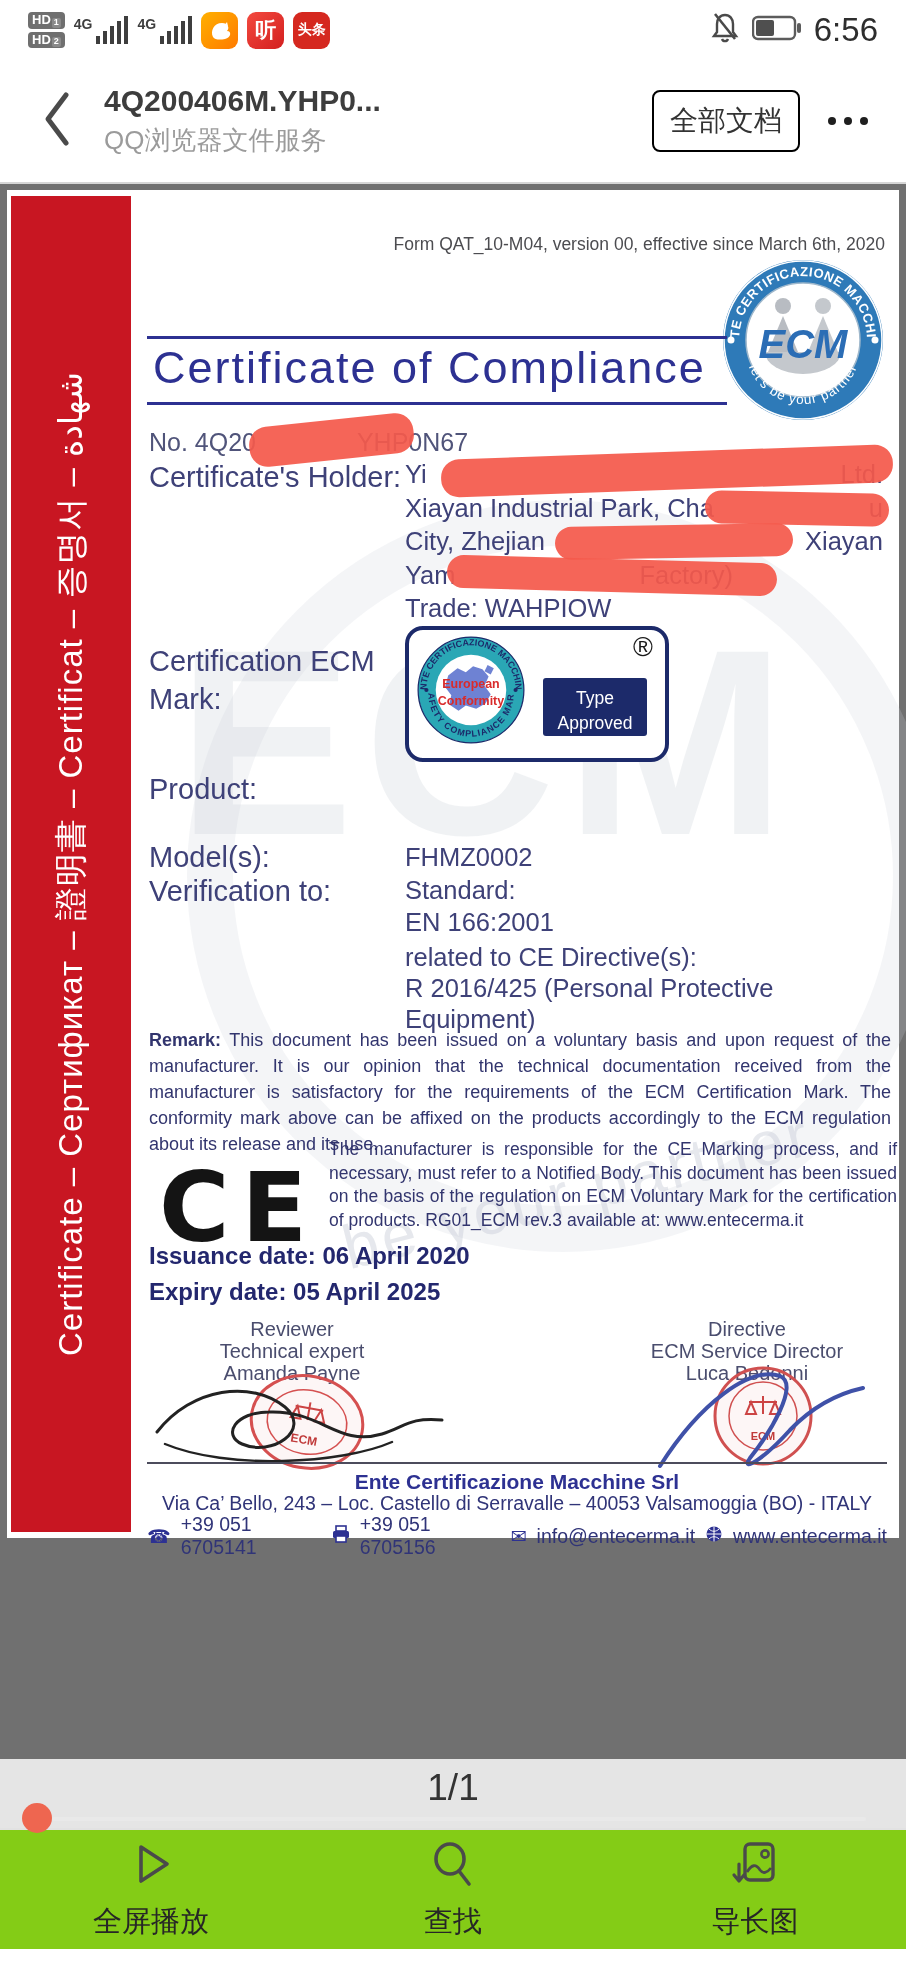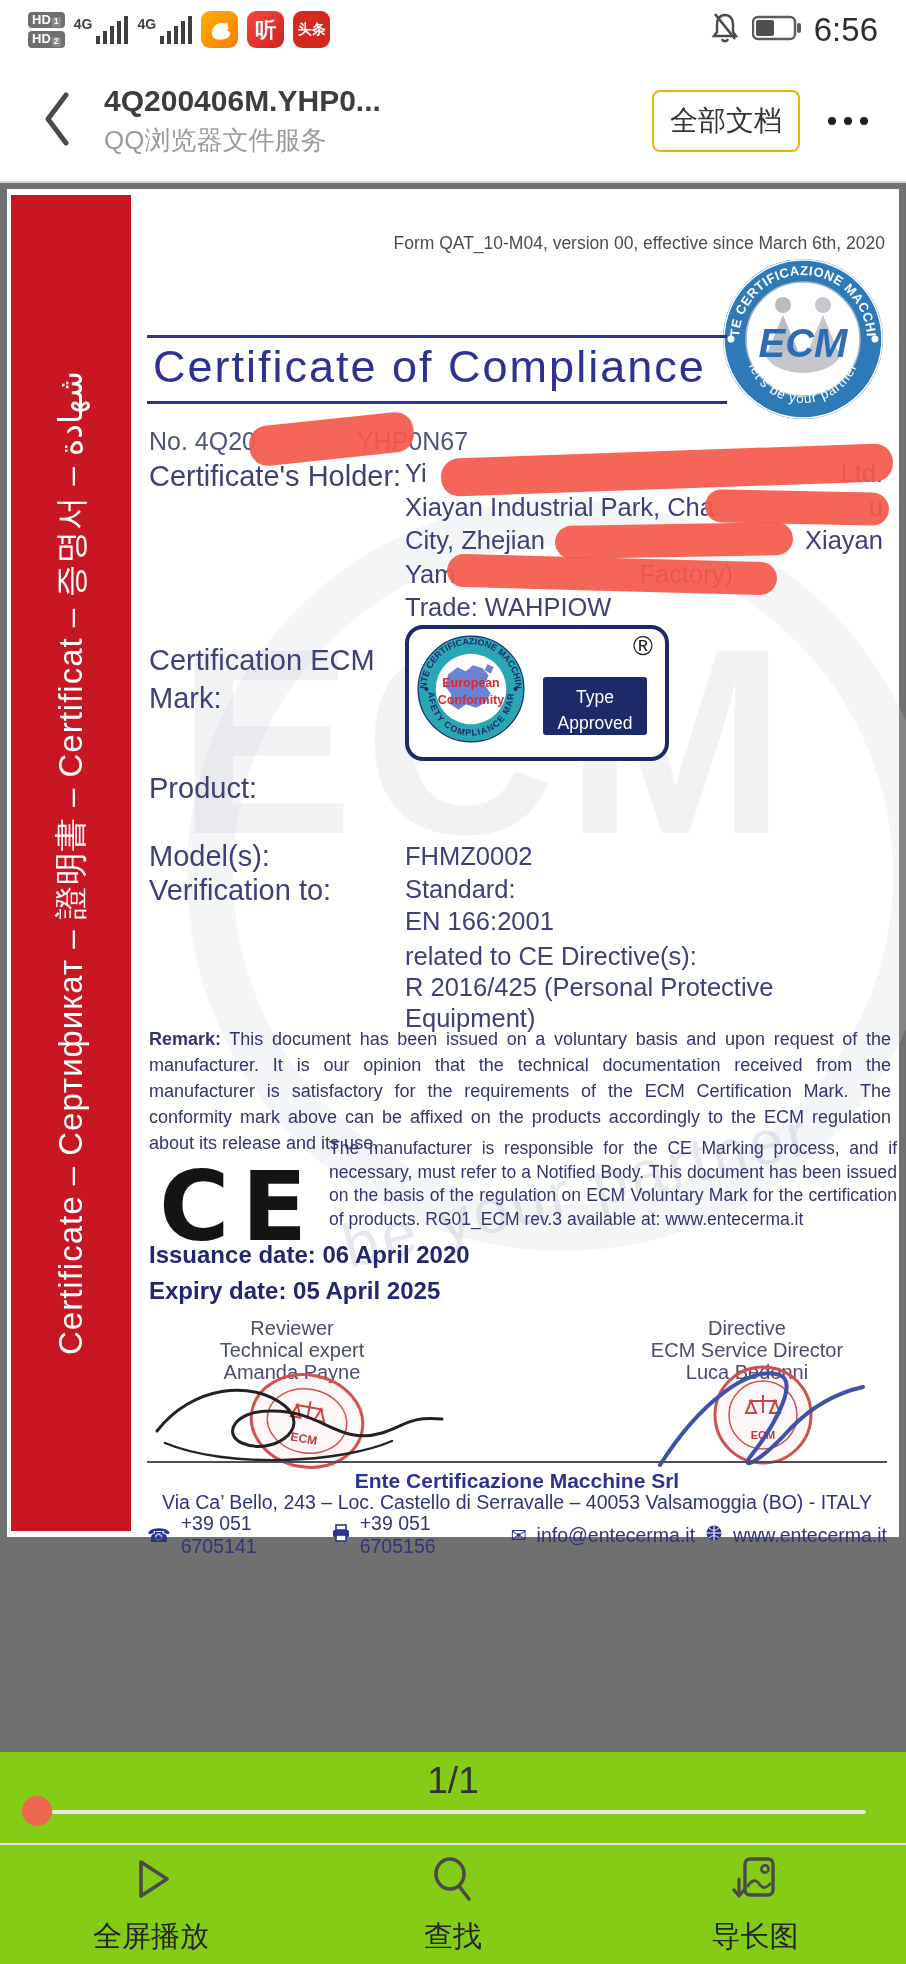--- a/index.html
+++ b/index.html
@@ -19,21 +19,21 @@
   .ic-ting{background:linear-gradient(135deg,#f34a3f,#d31f1f);font-size:21px;}
   .ic-tt{background:#d5281f;font-size:14px;letter-spacing:0;}
   .sb-right{margin-left:auto;display:flex;align-items:center;gap:12px;}
   .time{font-size:33px;color:#2e2e2e;}
 
   
   .header{height:122px;display:flex;align-items:center;padding:0 34px;gap:24px;background:#fff;border-bottom:2px solid #d6d6d6;}
   .titleblock{display:flex;flex-direction:column;gap:5px;min-width:0;flex:1;}
   .apptitle{font-size:30px;font-weight:600;color:#3d3d3d;white-space:nowrap;}
   .appsub{font-size:26px;color:#9b9b9b;}
-  .alldocs{border:2px solid #eab308;border-radius:8px;padding:10px 16px;font-size:28px;color:#333;background:#fff;white-space:nowrap;}
+  .alldocs{border:2px solid #000000;border-radius:8px;padding:10px 16px;font-size:28px;color:#333;background:#fff;white-space:nowrap;}
   .dots{display:flex;gap:8px;padding:10px 4px;}
   .dots i{width:8px;height:8px;border-radius:50%;background:#1f1f1f;}
 
   
   .viewer{height:1575px;background:#707070;overflow:hidden;}
   .page{position:relative;width:892px;height:1348px;margin:6px auto 0;background:#fff;}
   .ribbon{position:absolute;left:4px;top:6px;width:120px;height:1336px;background:#c81622;}
   .ribbon .vtext{position:absolute;left:50%;top:50%;transform:translate(-50%,-50%) rotate(-90deg);white-space:nowrap;color:#fff;font-size:33px;letter-spacing:1px;}
   .wm-ring{position:absolute;left:180px;top:310px;width:660px;height:660px;border-radius:50%;border:46px solid rgba(203,208,218,0.22);}
   .wm-ecm{position:absolute;left:170px;top:400px;font-size:265px;font-weight:bold;color:rgba(198,203,213,0.26);letter-spacing:10px;}
@@ -59,21 +59,21 @@
   .issuance{position:absolute;left:142px;top:1052px;font-size:24px;font-weight:bold;color:#23276e;}
   .expiry{position:absolute;left:142px;top:1088px;font-size:24px;font-weight:bold;color:#23276e;}
   .signblock{position:absolute;width:280px;text-align:center;font-size:20px;line-height:22px;color:#4a4d6e;}
   .f-divider{position:absolute;left:140px;top:1272px;width:740px;height:2px;background:#4c4c5c;}
   .f-company{position:absolute;left:140px;top:1280px;width:740px;text-align:center;font-size:21px;font-weight:bold;color:#2d3192;}
   .f-address{position:absolute;left:140px;top:1302px;width:740px;text-align:center;font-size:19.5px;color:#303478;}
   .f-contacts{position:absolute;left:140px;top:1323px;width:740px;display:flex;justify-content:center;align-items:center;gap:10px;font-size:19.5px;color:#303478;}
   .f-contacts .cic{font-size:19px;color:#2d3192;}
 
   
-  .pager{height:92px;background:#84cc16;position:relative;}
+  .pager{height:69px;background:#e5e5e5;position:relative;}
   .pageind{position:absolute;top:8px;width:100%;text-align:center;font-size:37px;color:#333;}
   .track{position:absolute;left:52px;right:40px;top:58px;height:4px;background:#e9e9e9;border-radius:2px;}
   .knob{position:absolute;left:22px;top:44px;width:30px;height:30px;border-radius:50%;background:#ee6650;}
 
   
   .toolbar{height:119px;background:#84cc16;border-top:2px solid #e2e2e2;display:flex;}
   .tb-item{flex:1;display:flex;flex-direction:column;align-items:center;justify-content:center;gap:8px;}
   .tb-label{font-size:29px;color:#262626;}
 </style>
 </head>

